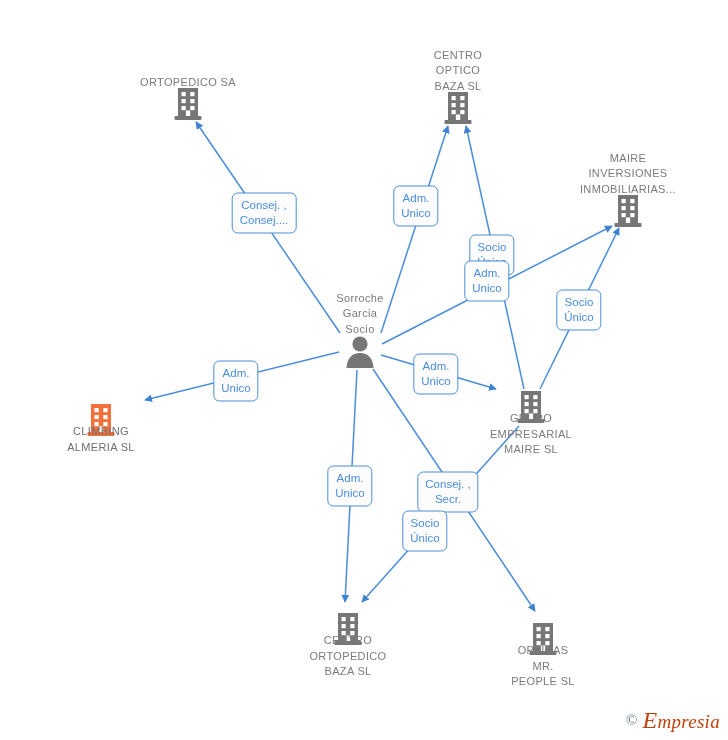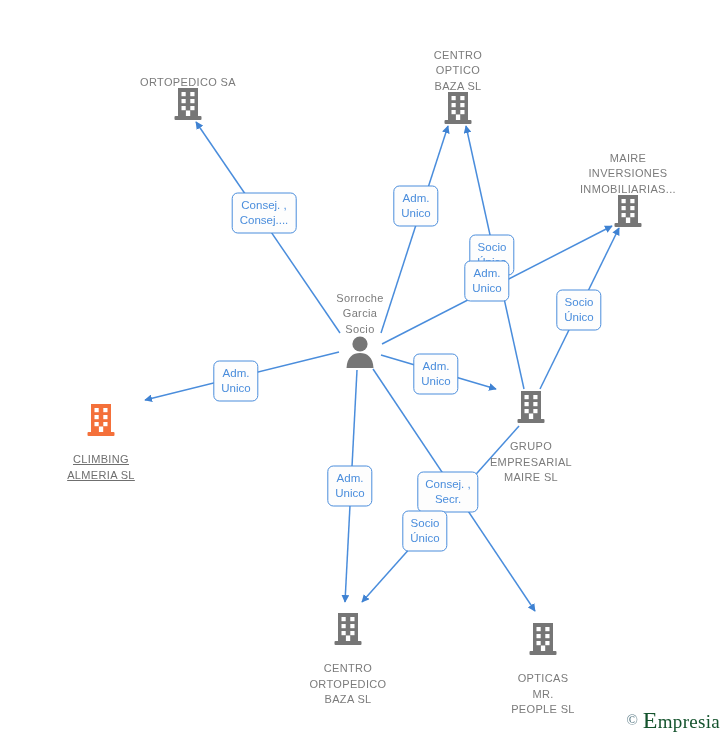--- a/index.html
+++ b/index.html
@@ -35,22 +35,22 @@
     width:160px;
     text-align:center;
     font-size:11px;
     color:#7b7b7b;
     letter-spacing:.35px;
     line-height:15.5px;
     white-space:pre-line;
     pointer-events:none;
   }
   .node.cap-above .caption{ bottom:14px; }
-  .node.cap-below .caption{ top:32px; }
-  .node.highlight .caption{ color:#6f6f6f;text-decoration:underline; }
+  .node.cap-below .caption{ top:4px; }
+  .node.highlight .caption{ color:#6f6f6f; }
 
   
   .elabel{
     position:absolute;
     transform:translate(-50%,-50%);
     background:#fdfdfd;
     border:1.4px solid #4a8ddc;
     border-radius:6px;
     color:#4a8ddc;
     font-size:11.5px;
@@ -65,23 +65,23 @@
   #watermark{
     position:absolute;
     right:8px;bottom:6px;
     display:flex;align-items:center;gap:5px;
     user-select:none;
   }
   #watermark .copy{
     font-size:15px;color:#5f7f8a;font-family:"Liberation Serif",serif;
   }
   #watermark .brand{
-    font-size:19px;color:#14532d;
+    font-size:19px;color:#c2410c;
     font-family:"Liberation Serif",serif;
-    letter-spacing:.3px;
+    font-style:italic;letter-spacing:.3px;
   }
   #watermark .brand .cap{ font-size:24px; }
 </style>
 </head>
 <body>
 
 <div id="graph">
 
   <svg id="edges" viewBox="0 0 728 740" xmlns="http://www.w3.org/2000/svg">
     <defs>

